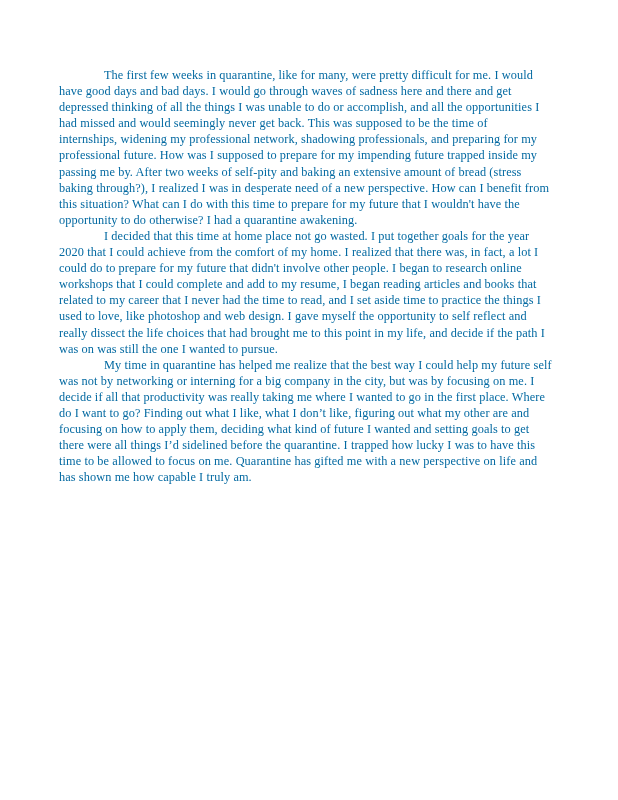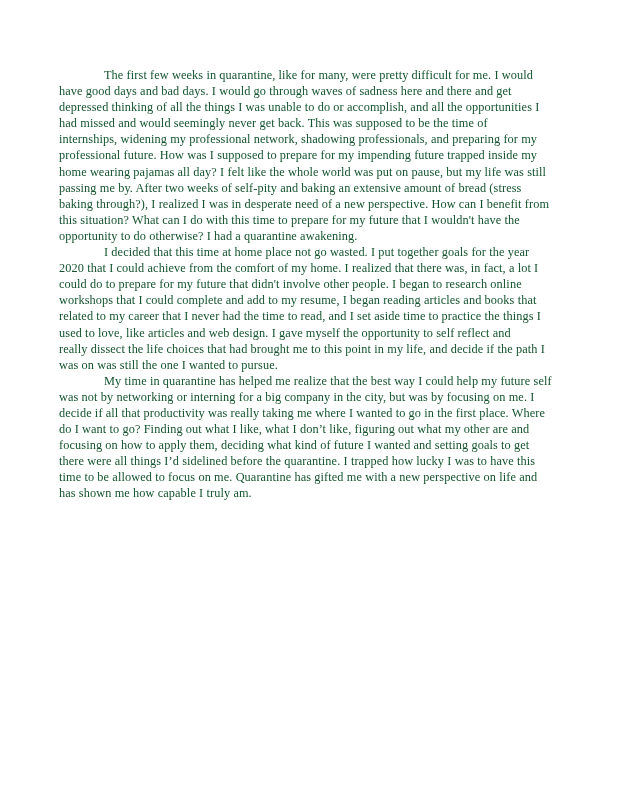--- a/index.html
+++ b/index.html
@@ -35,42 +35,41 @@
     height: 16.1px;
     white-space: nowrap;
   }
   .paragraph .text-line:first-child {
     text-indent: 45px;
   }
 </style>
 </head>
 <body>
 
-<div class="page" style="background: rgb(255, 255, 255); color: #14532d;">
+<div class="page" style="background: rgb(255, 255, 255); color: #0369a1;">
   <div class="text-block">
       <div class="paragraph">
         <span class="text-line">The first few weeks in quarantine, like for many, were pretty difficult for me. I would</span>
         <span class="text-line">have good days and bad days. I would go through waves of sadness here and there and get</span>
         <span class="text-line">depressed thinking of all the things I was unable to do or accomplish, and all the opportunities I</span>
         <span class="text-line">had missed and would seemingly never get back. This was supposed to be the time of</span>
         <span class="text-line">internships, widening my professional network, shadowing professionals, and preparing for my</span>
         <span class="text-line">professional future. How was I supposed to prepare for my impending future trapped inside my</span>
-        <span class="text-line">home wearing pajamas all day? I felt like the whole world was put on pause, but my life was still</span>
         <span class="text-line">passing me by. After two weeks of self-pity and baking an extensive amount of bread (stress</span>
         <span class="text-line">baking through?), I realized I was in desperate need of a new perspective. How can I benefit from</span>
         <span class="text-line">this situation? What can I do with this time to prepare for my future that I wouldn't have the</span>
         <span class="text-line">opportunity to do otherwise? I had a quarantine awakening.</span>
       </div>
       <div class="paragraph">
         <span class="text-line">I decided that this time at home place not go wasted. I put together goals for the year</span>
         <span class="text-line">2020 that I could achieve from the comfort of my home. I realized that there was, in fact, a lot I</span>
         <span class="text-line">could do to prepare for my future that didn't involve other people. I began to research online</span>
         <span class="text-line">workshops that I could complete and add to my resume, I began reading articles and books that</span>
         <span class="text-line">related to my career that I never had the time to read, and I set aside time to practice the things I</span>
-        <span class="text-line">used to love, like articles and web design. I gave myself the opportunity to self reflect and</span>
+        <span class="text-line">used to love, like photoshop and web design. I gave myself the opportunity to self reflect and</span>
         <span class="text-line">really dissect the life choices that had brought me to this point in my life, and decide if the path I</span>
         <span class="text-line">was on was still the one I wanted to pursue.</span>
       </div>
       <div class="paragraph">
         <span class="text-line">My time in quarantine has helped me realize that the best way I could help my future self</span>
         <span class="text-line">was not by networking or interning for a big company in the city, but was by focusing on me. I</span>
         <span class="text-line">decide if all that productivity was really taking me where I wanted to go in the first place. Where</span>
         <span class="text-line">do I want to go? Finding out what I like, what I don’t like, figuring out what my other are and</span>
         <span class="text-line">focusing on how to apply them, deciding what kind of future I wanted and setting goals to get</span>
         <span class="text-line">there were all things I’d sidelined before the quarantine. I trapped how lucky I was to have this</span>

